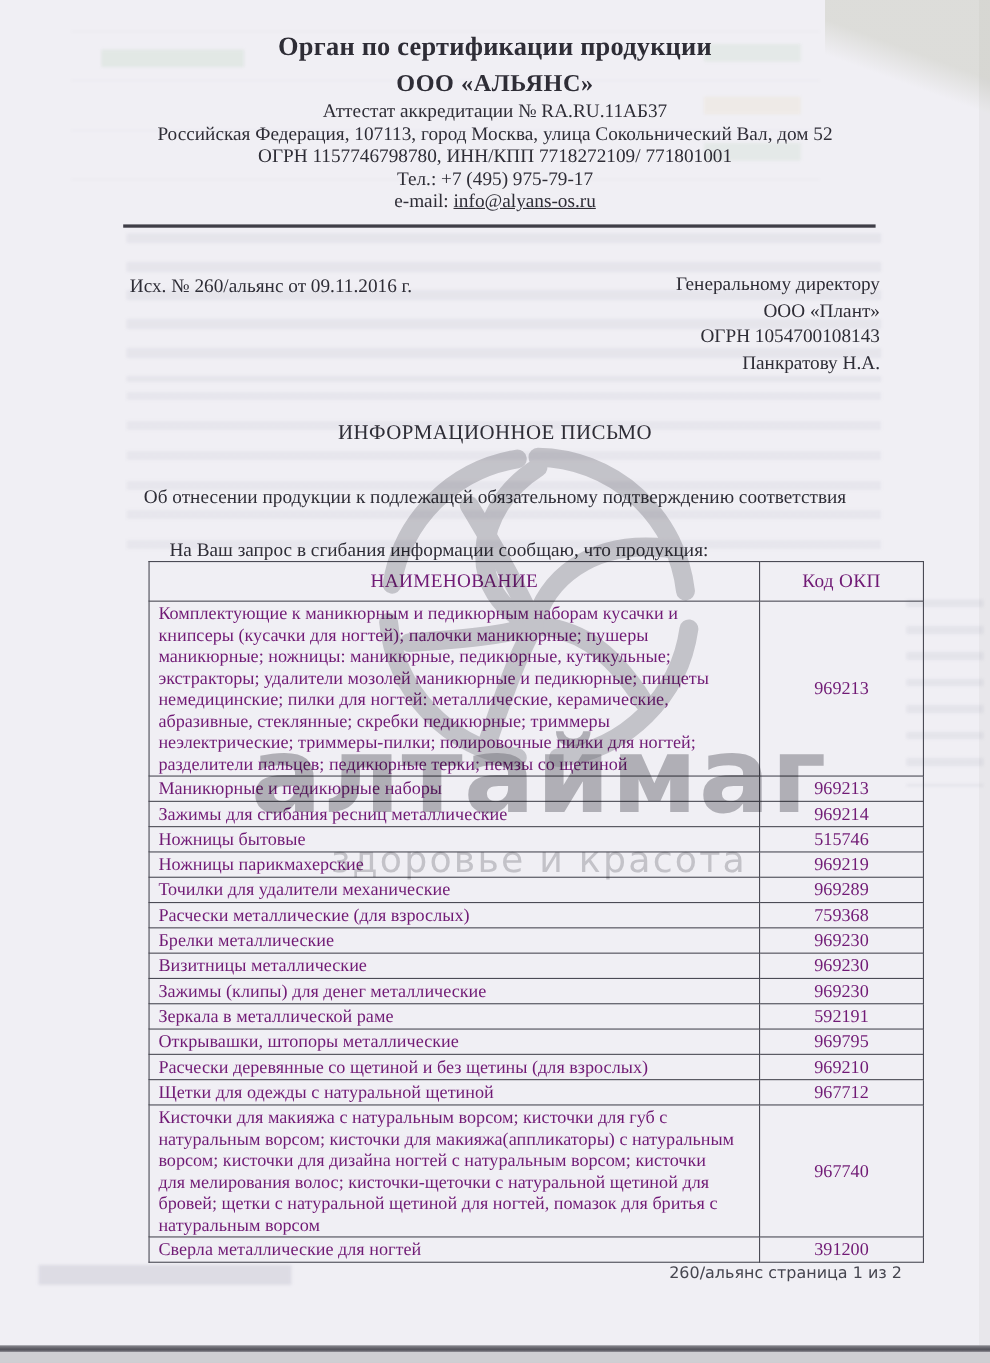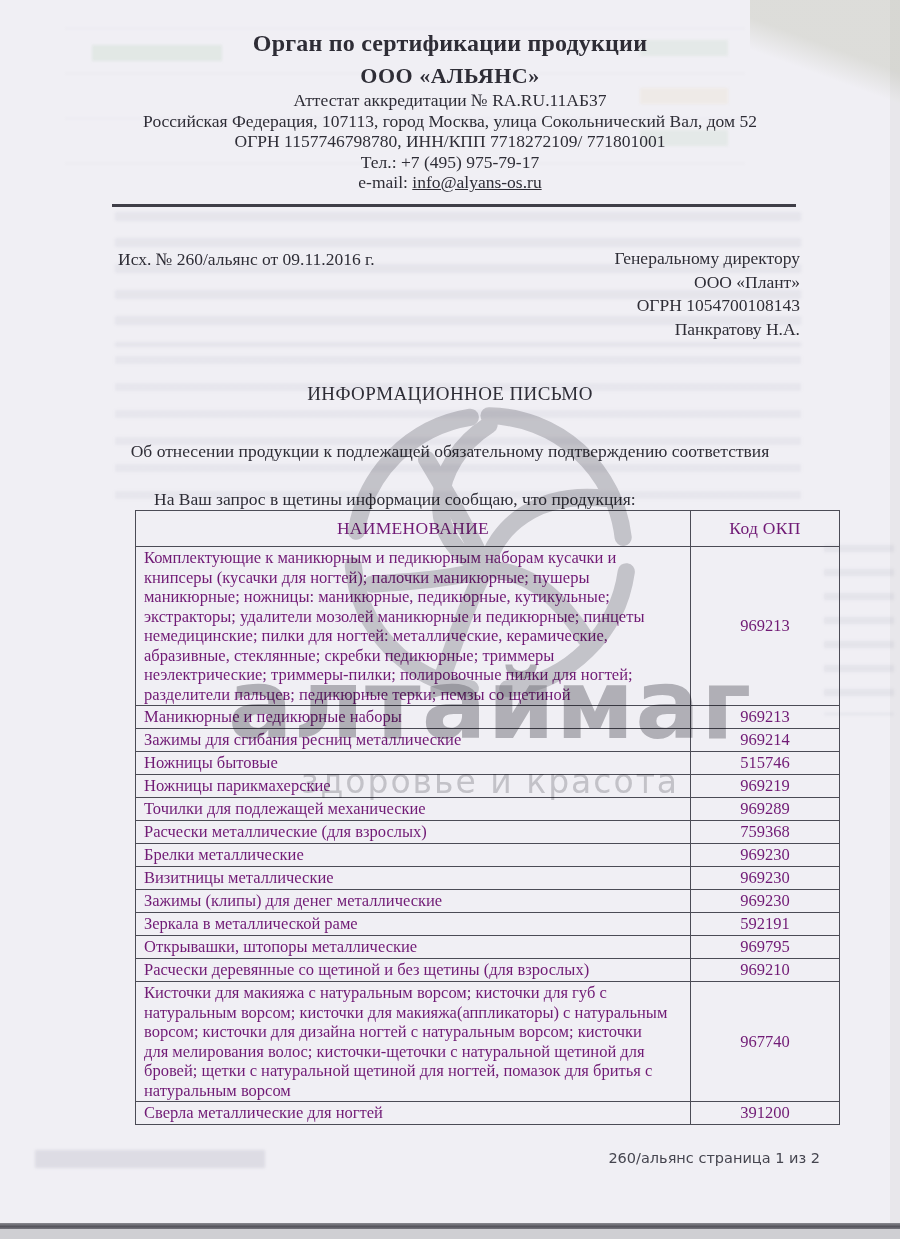--- a/index.html
+++ b/index.html
@@ -142,21 +142,21 @@
 
   <div class="addressee">
     <div>Генеральному директору</div>
     <div>ООО «Плант»</div>
     <div>ОГРН 1054700108143</div>
     <div>Панкратову Н.А.</div>
   </div>
 
   <div class="letter-title">ИНФОРМАЦИОННОЕ ПИСЬМО</div>
   <div class="letter-subject">Об отнесении продукции к подлежащей обязательному подтверждению соответствия</div>
-  <div class="letter-intro">На Ваш запрос в щетины информации сообщаю, что продукция:</div>
+  <div class="letter-intro">На Ваш запрос в сгибания информации сообщаю, что продукция:</div>
 
   <table class="products">
     <thead>
       <tr>
         <th class="col-name">НАИМЕНОВАНИЕ</th>
         <th class="col-code">Код ОКП</th>
       </tr>
     </thead>
     <tbody>
         <tr>
@@ -173,21 +173,21 @@
         </tr>
         <tr>
           <td class="cell-name">Ножницы бытовые</td>
           <td class="cell-code">515746</td>
         </tr>
         <tr>
           <td class="cell-name">Ножницы парикмахерские</td>
           <td class="cell-code">969219</td>
         </tr>
         <tr>
-          <td class="cell-name">Точилки для подлежащей механические</td>
+          <td class="cell-name">Точилки для удалители механические</td>
           <td class="cell-code">969289</td>
         </tr>
         <tr>
           <td class="cell-name">Расчески металлические (для взрослых)</td>
           <td class="cell-code">759368</td>
         </tr>
         <tr>
           <td class="cell-name">Брелки металлические</td>
           <td class="cell-code">969230</td>
         </tr>
@@ -203,20 +203,24 @@
           <td class="cell-name">Зеркала в металлической раме</td>
           <td class="cell-code">592191</td>
         </tr>
         <tr>
           <td class="cell-name">Открывашки, штопоры металлические</td>
           <td class="cell-code">969795</td>
         </tr>
         <tr>
           <td class="cell-name">Расчески деревянные со щетиной и без щетины (для взрослых)</td>
           <td class="cell-code">969210</td>
+        </tr>
+        <tr>
+          <td class="cell-name">Щетки для одежды с натуральной щетиной</td>
+          <td class="cell-code">967712</td>
         </tr>
         <tr>
           <td class="cell-name">Кисточки для макияжа с натуральным ворсом; кисточки для губ с натуральным ворсом; кисточки для макияжа(аппликаторы) с натуральным ворсом; кисточки для дизайна ногтей с натуральным ворсом; кисточки для мелирования волос; кисточки-щеточки с натуральной щетиной для бровей; щетки с натуральной щетиной для ногтей, помазок для бритья с  натуральным ворсом</td>
           <td class="cell-code">967740</td>
         </tr>
         <tr>
           <td class="cell-name">Сверла металлические для ногтей</td>
           <td class="cell-code">391200</td>
         </tr>
       </tbody>

